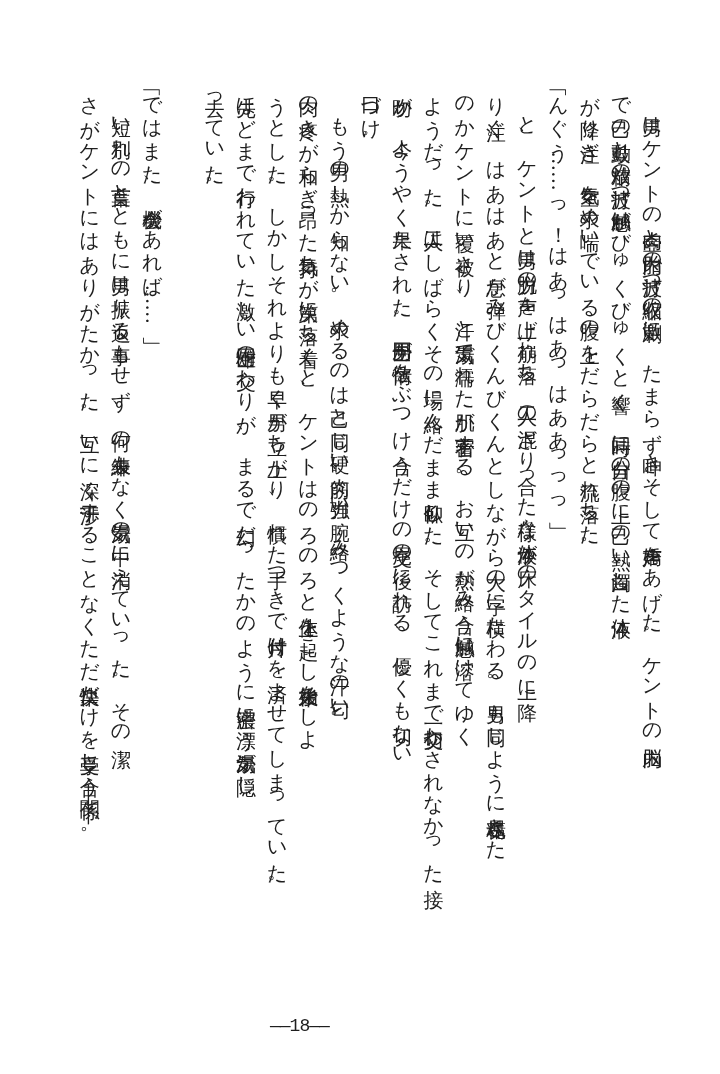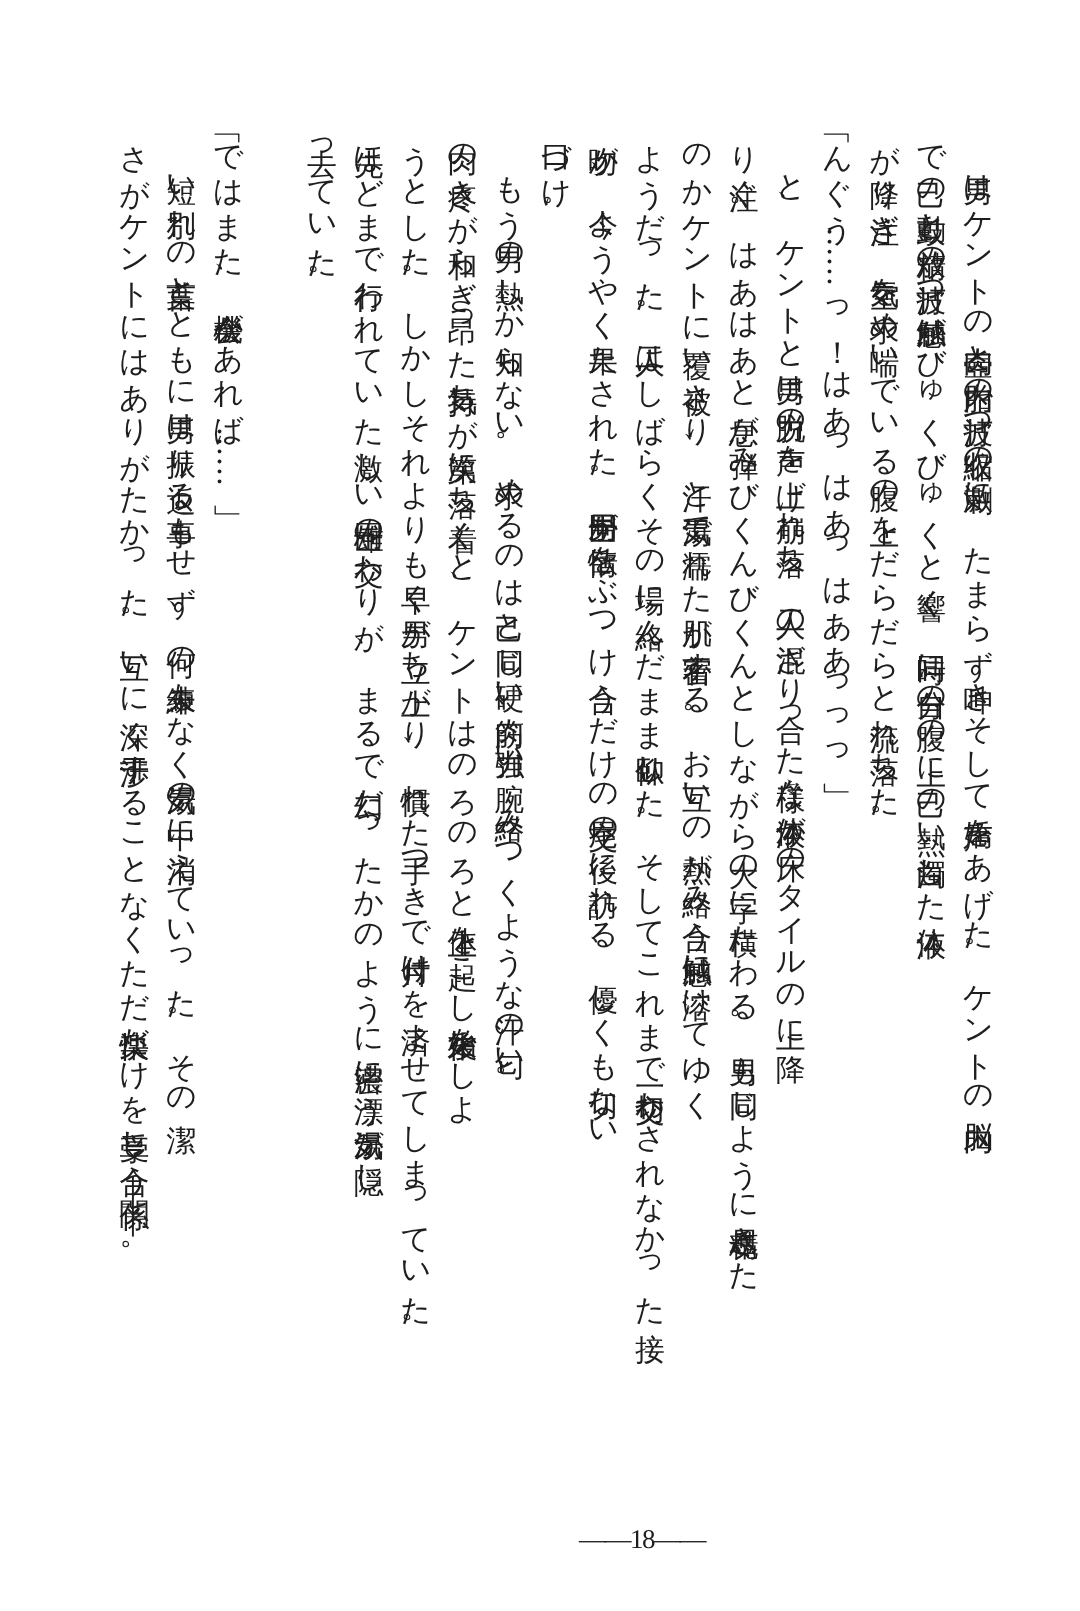--- a/index.html
+++ b/index.html
@@ -46,22 +46,22 @@
     .blank-line {
       display: block;
       width: 31.25px;
       height: 896px;
     }
     .page-number {
       position: absolute;
       top: 1016px;
       left: 270px;
       width: 200px;
-      text-align: right;
-      font-family: Liberation Serif, serif;
+      text-align: left;
+      font-family: Liberation Mono, monospace;
       font-size: 18px;
       line-height: 20px;
       letter-spacing: -1px;
       color: #1e1e1e;
     }
   </style>
 </head>
 <body>
 
 <div class="page">

